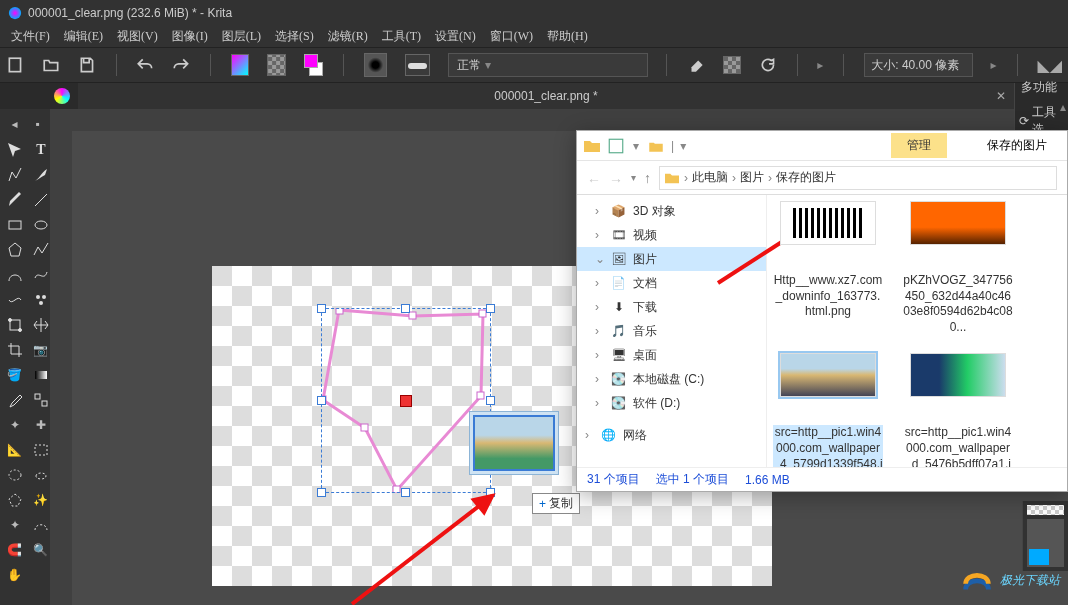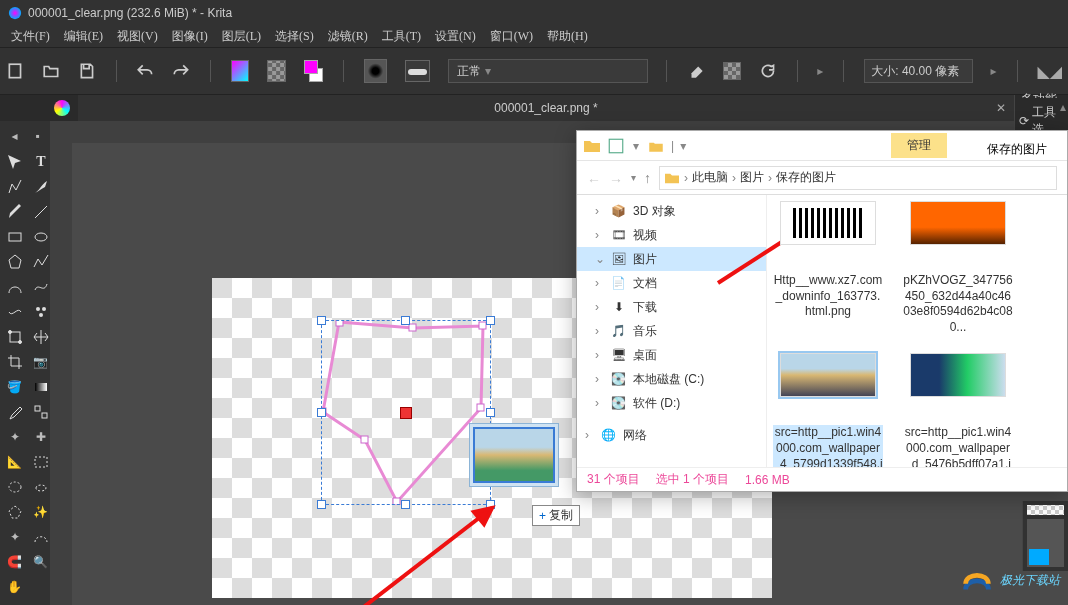--- a/index.html
+++ b/index.html
@@ -7,21 +7,21 @@
 
 
 .titlebar { height: 25px; background: #323232; color: #ccc; display: flex; align-items: center; padding: 0 8px; }
 .titlebar-logo { width: 14px; height: 14px; margin-right: 6px; }
 
 
 .menubar { height: 22px; background: #323232; display: flex; align-items: center; padding: 0 4px; }
 .menubar span { color: #ccc; padding: 0 7px; cursor: pointer; font-family: Liberation Serif, serif; }
 
 
-.toolbar { height: 48px; background: #323232; border-top: 1px solid #222; border-bottom: 1px solid #222; display: flex; align-items: center; padding: 12px 6px; gap: 18px; }
+.toolbar { height: 36px; background: #323232; border-top: 1px solid #222; border-bottom: 1px solid #222; display: flex; align-items: center; padding: 12px 6px; gap: 18px; }
 .tb-btn { width: 22px; height: 22px; display: flex; align-items: center; justify-content: center; color: #ccc; cursor: pointer; }
 .tb-sep { width: 1px; height: 22px; background: #555; margin: 0 2px; }
 .gradient-sq { width: 22px; height: 22px; background: linear-gradient(135deg, #f0f, #0ff); border: 1px solid #666; }
 .pattern-sq { width: 22px; height: 22px; background: repeating-conic-gradient(#999 0% 25%, #666 0% 50%) 50% / 8px 8px; border: 1px solid #666; }
 .color-swatch { width: 24px; height: 22px; position: relative; }
 .cs-fg { position: absolute; top: 0; left: 0; width: 14px; height: 14px; background: #f0f; border: 1px solid #aaa; }
 .cs-bg { position: absolute; bottom: 0; right: 0; width: 14px; height: 14px; background: #fff; border: 1px solid #aaa; }
 .brush-disp { width: 28px; height: 24px; background: #555; border: 1px solid #666; position: relative; }
 .brush-disp::after { content: ""; position: absolute; inset: 3px; background: radial-gradient(circle, #000 30%, transparent 70%); }
 .stroke-preview { width: 30px; height: 22px; background: #3a3a3a; border: 1px solid #666; position: relative; overflow: hidden; }
@@ -70,21 +70,21 @@
 .drag-thumb-inner { width: 100%; height: 100%; background: linear-gradient(180deg, #b9d6e8 35%, #d9b873 50%, #496 80%); border: 2px solid #3a7bd5; }
 .drag-badge { position: absolute; left: 460px; top: 362px; padding: 1px 6px; background: #fff; border: 1px solid #888; display: flex; align-items: center; gap: 3px; color: #333; }
 .arrow-red { stroke: #e11; stroke-width: 4; fill: #e11; }
 
 
 .explorer { position: absolute; left: 576px; top: 130px; width: 492px; background: #fff; border: 1px solid #aaa; box-shadow: 0 4px 20px rgba(0,0,0,.3); }
 .exp-titlebar { height: 30px; display: flex; align-items: center; background: #fff; border-bottom: 1px solid #e5e5e5; }
 .exp-titlebar .folder-ico { width: 18px; height: 16px; margin: 0 6px; }
 .exp-qat { display: flex; align-items: center; gap: 2px; padding-right: 6px; }
 .exp-qat-item { width: 18px; height: 18px; display: flex; align-items: center; justify-content: center; }
-.exp-tabs { flex: 1; display: flex; align-items: flex-end; justify-content: flex-end; gap: 40px; padding-right: 20px; }
+.exp-tabs { flex: 1; display: flex; align-items: center; justify-content: flex-end; gap: 40px; padding-right: 20px; }
 .exp-tab-high { background: #fce18a; padding: 4px 16px; color: #333; }
 
 .exp-ribbon { height: 28px; display: flex; align-items: stretch; border-bottom: 1px solid #ddd; }
 .exp-ribbon-tab { padding: 0 18px; display: flex; align-items: center; color: #333; }
 .exp-ribbon-tab.file { background: #1979ca; color: #fff; }
 
 .exp-nav { height: 34px; display: flex; align-items: center; padding: 0 10px; gap: 8px; border-bottom: 1px solid #ddd; }
 .nav-arrow { color: #888; font-size: 14px; cursor: pointer; }
 .nav-arrow.disabled { color: #ccc; }
 .nav-path { flex: 1; display: flex; align-items: center; border: 1px solid #ddd; height: 24px; padding: 0 4px; gap: 4px; color: #333; }
@@ -103,21 +103,21 @@
 .file-thumb { width: 96px; height: 44px; border: 1px solid #ddd; background: #eee; }
 .file-thumb.qr { background: #fff; position: relative; }
 .file-thumb.qr::after { content: ""; position: absolute; inset: 6px 12px; background: repeating-linear-gradient(90deg,#000 0 3px,#fff 3px 6px); }
 .file-thumb.orange { background: linear-gradient(180deg,#f60 60%,#520 100%); }
 .file-thumb.river { background: linear-gradient(180deg,#b9d6e8 35%,#d9b873 50%,#445 100%); }
 .file-thumb.falls { background: linear-gradient(90deg,#1a3a6a 30%,#2c6 60%,#cde 100%); }
 .file-label { text-align: center; color: #333; margin-top: 4px; line-height: 1.3; word-break: break-all; max-height: 64px; overflow: hidden; }
 .file-item.selected .file-thumb { outline: 2px solid #98c8f0; }
 .file-item.selected .file-label { background: #cce8ff; }
 
-.exp-status { height: 24px; border-top: 1px solid #eee; display: flex; align-items: center; padding: 0 10px; gap: 16px; color: #ec4899; }
+.exp-status { height: 24px; border-top: 1px solid #eee; display: flex; align-items: center; padding: 0 10px; gap: 16px; color: #1d4ed8; }
 
 
 .watermark { position: absolute; right: 8px; bottom: 6px; color: #6bd6ff; font-size: 20px; font-style: italic; display: flex; align-items: center; gap: 4px; }
 .watermark svg { width: 38px; height: 38px; }
 
 .right-edge-tool { position: absolute; right: 0; top: 98px; width: 54px; color: #ccc; padding: 4px 2px; border-left: 1px solid #444; background: #2a2a2a; }
 .right-edge-tool .row { display: flex; align-items: center; gap: 3px; padding: 2px 2px; }
 .mini-close { position: absolute; right: 2px; top: 2px; color: #888; }
 
 .thumb-dock { position: absolute; right: 0; bottom: 34px; width: 46px; height: 70px; background: #323232; border-left: 1px solid #444; padding: 4px; display: flex; flex-direction: column; gap: 4px; }

